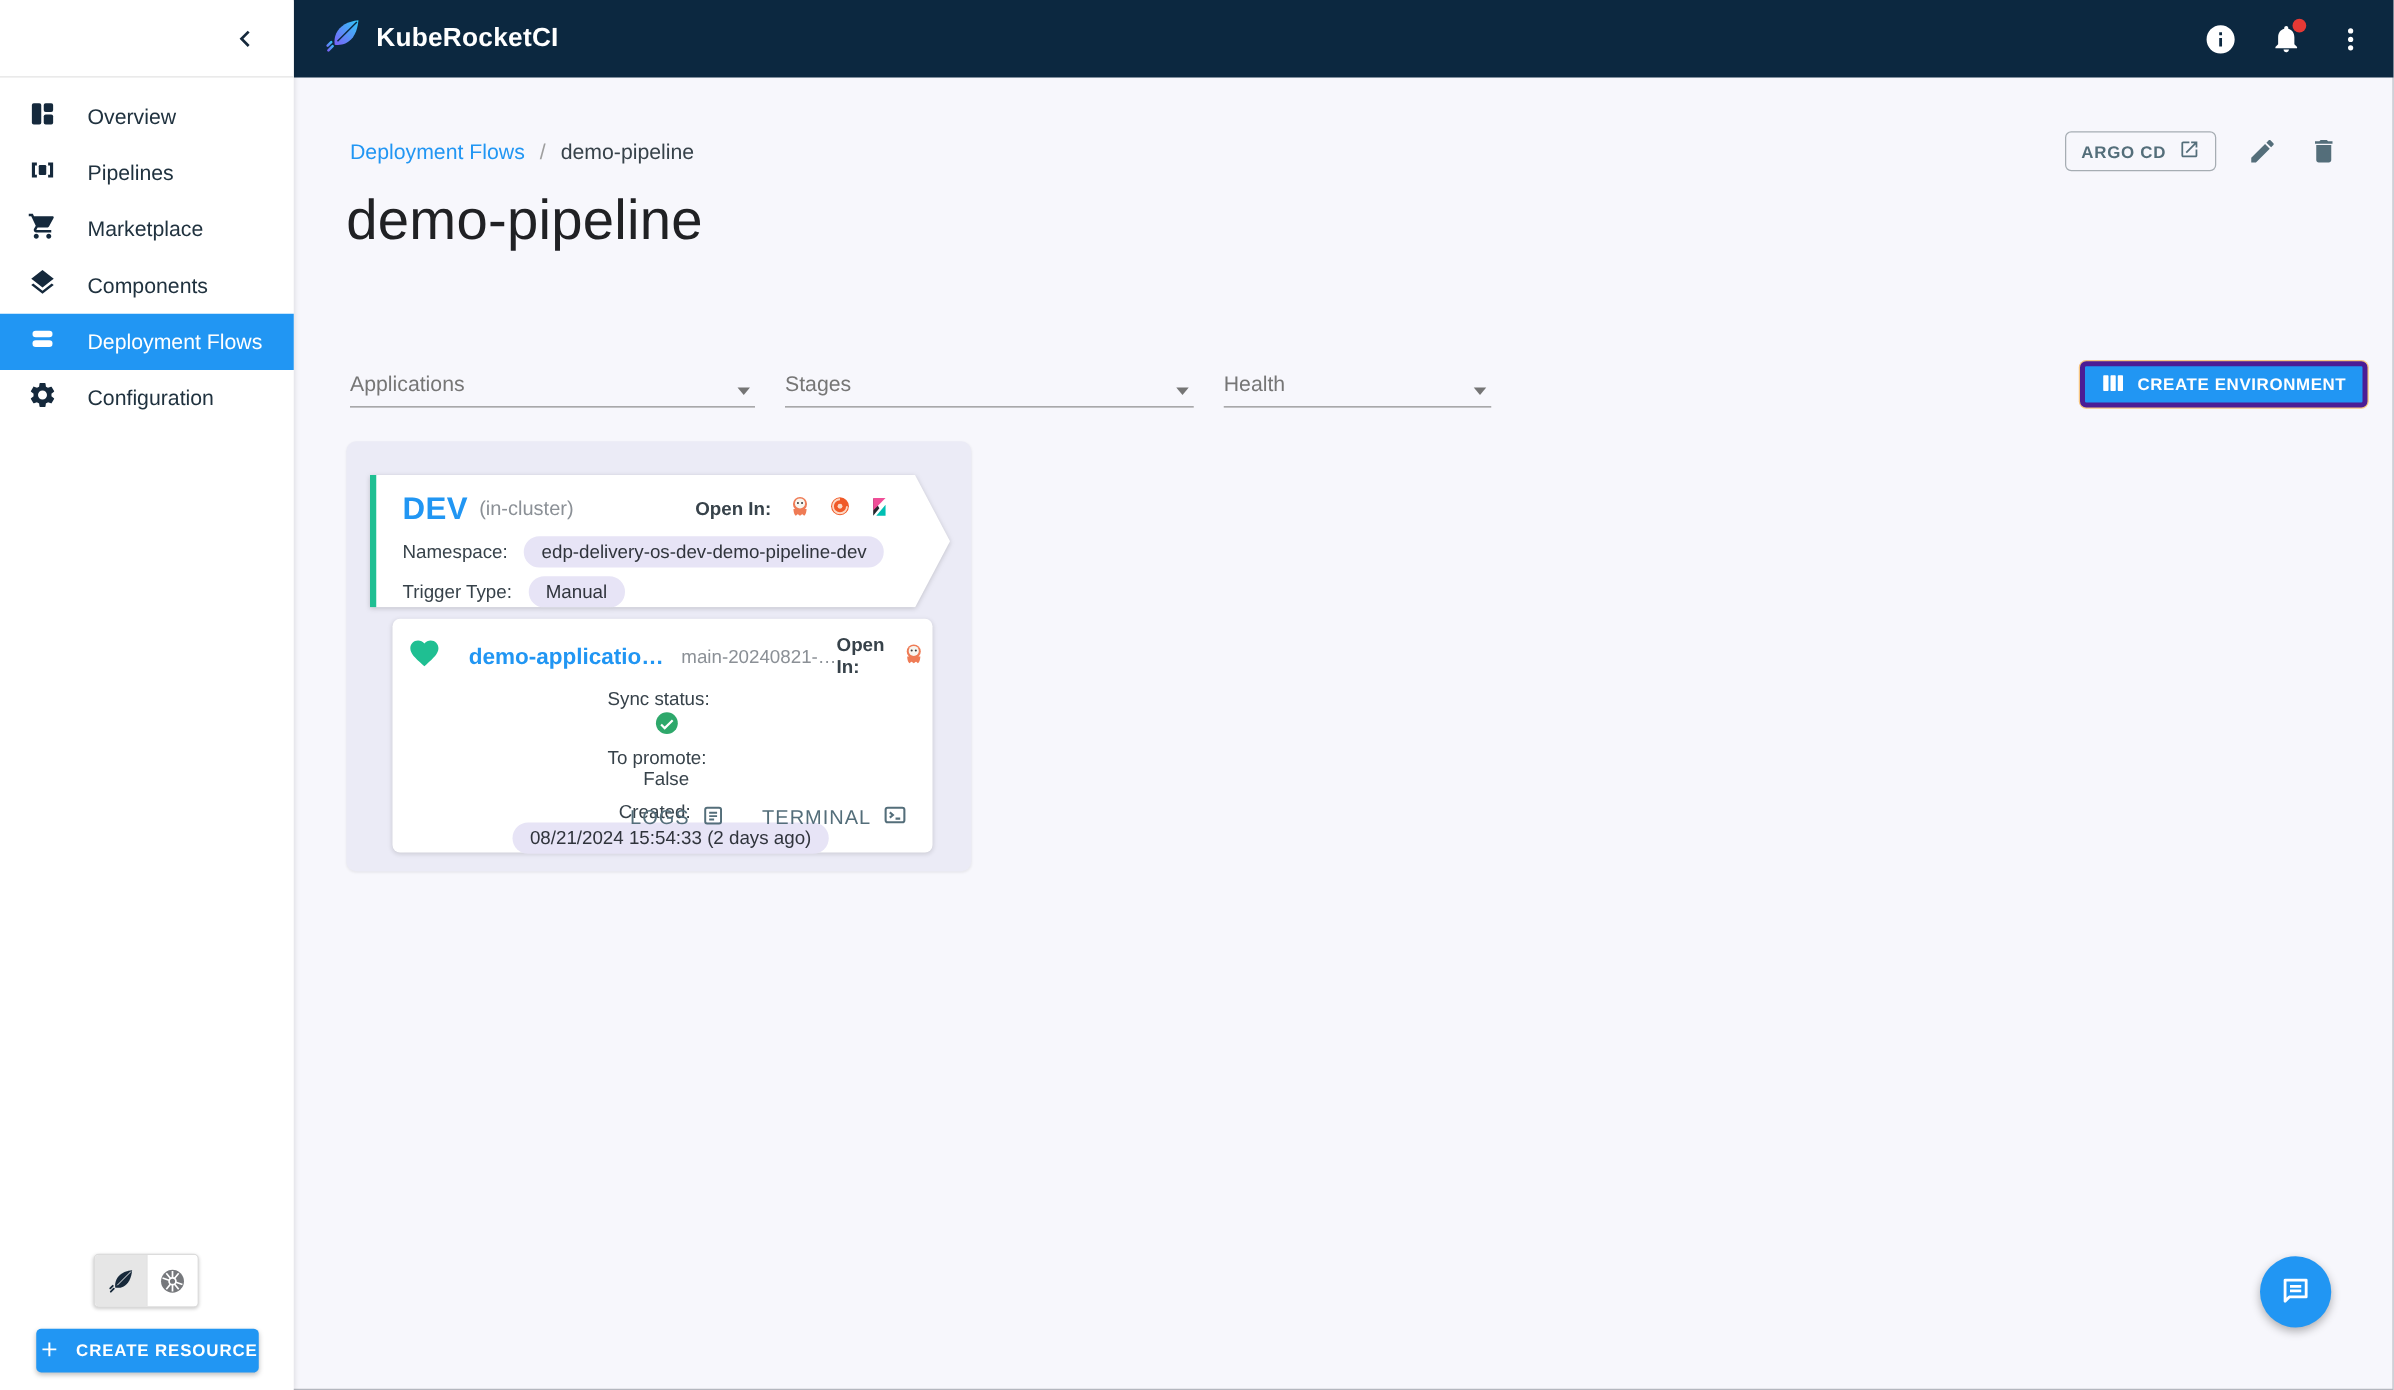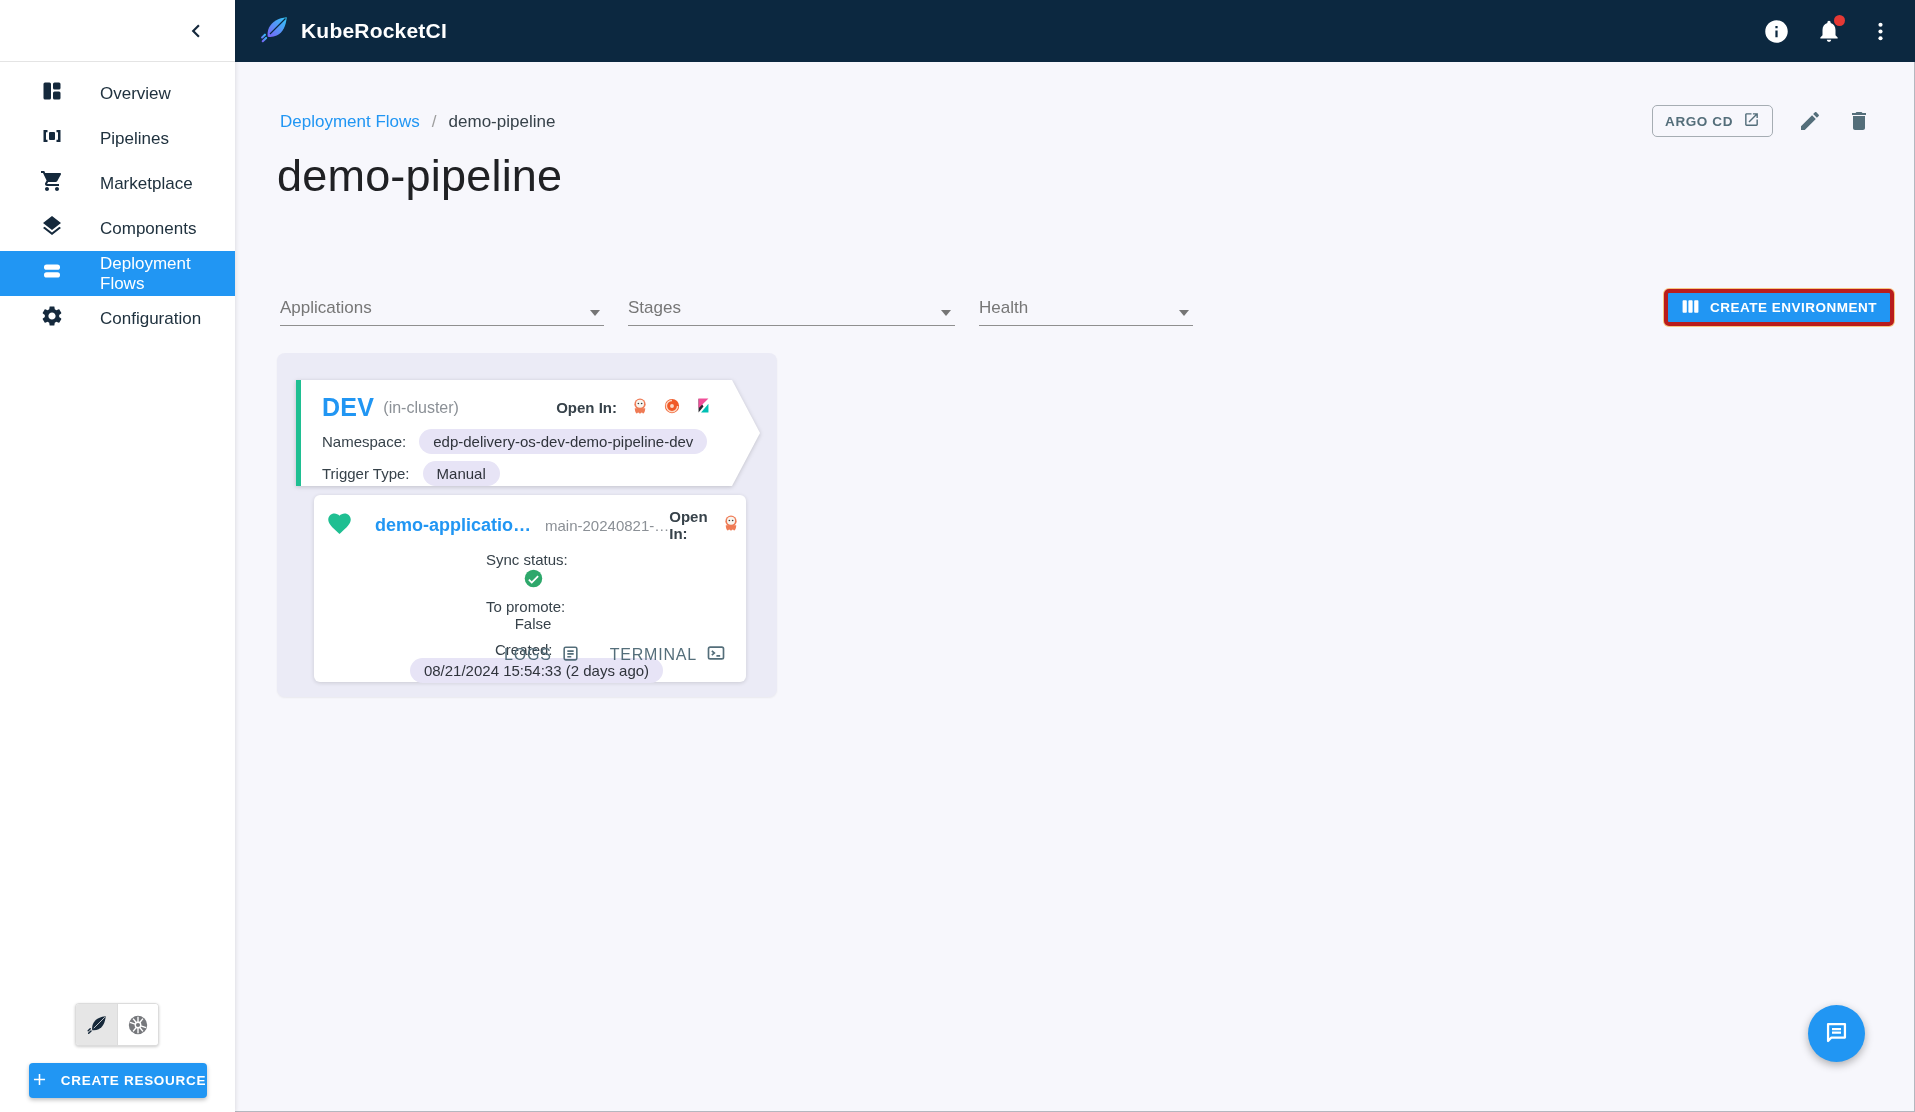--- a/index.html
+++ b/index.html
@@ -14,21 +14,21 @@
   .logo-title { color:#fff; font-size:21px; font-weight:bold; letter-spacing:.2px; }
   .appbar-right { margin-left:auto; display:flex; align-items:center; gap:26px; }
   .iconbtn { background:none; border:none; cursor:pointer; position:relative; display:flex; align-items:center; justify-content:center; padding:0; }
   .badge-dot { position:absolute; top:-3px; right:-3px; width:11px; height:11px; border-radius:50%; background:#e53935; }
 
   
   .sidebar { position:absolute; left:0; top:0; width:235px; height:1112px; background:#fff;
              box-shadow:1px 0 4px rgba(0,0,0,.10); z-index:6; }
   .sidebar-header { height:62px; border-bottom:1px solid #e4e4e4; display:flex; align-items:center; justify-content:flex-end; padding-right:26px; }
   .nav { padding-top:9px; }
-  .nav-item { height:45px; display:flex; align-items:center; padding-left:40px; gap:36px;
+  .nav-item { height:45px; display:flex; align-items:center; padding-left:22px; gap:24px;
               font-size:17px; color:#20323f; cursor:pointer; }
   .nav-item svg { flex:0 0 auto; }
   .nav-item.active { background:#2196f3; color:#fff; }
   .sidebar-footer-toggle { position:absolute; left:75px; top:1003px; display:flex; border-radius:4px;
               box-shadow:0 1px 3px rgba(0,0,0,.2); overflow:hidden; border:1px solid #dcdcdc; background:#fff; }
   .toggle-btn { width:41px; height:41px; display:flex; align-items:center; justify-content:center; border:none; background:#fff; cursor:pointer; }
   .toggle-btn.selected { background:#e6e6e6; }
   .toggle-btn + .toggle-btn { border-left:1px solid #dcdcdc; }
   .create-resource { position:absolute; left:29px; top:1063px; width:178px; height:35px; background:#2196f3;
               border:none; border-radius:4px; color:#fff; font-size:13.5px; font-weight:bold; letter-spacing:.7px;
@@ -48,21 +48,21 @@
   .page-desc { position:absolute; left:278px; top:224px; width:1200px; font-size:19px; color:#3a3a3a; }
 
   
   .filters { position:absolute; left:280px; top:296px; display:flex; gap:24px; }
   .select-field { position:relative; height:30px; border-bottom:1px solid #8f8f8f; cursor:pointer; }
   .select-field .sel-label { position:absolute; left:0; bottom:7px; font-size:17px; color:#767676; }
   .select-field .arrow { position:absolute; right:4px; bottom:9px; width:0; height:0;
               border-left:5.5px solid transparent; border-right:5.5px solid transparent; border-top:6px solid #757575; }
   .f-apps { width:324px; } .f-stages { width:327px; } .f-health { width:214px; }
   .create-env { position:absolute; left:1664px; top:289px; height:37px; padding:0 13px; background:#2196f3;
-              border:4px solid #b91c1c; border-radius:5px; color:#fff; font-size:13.5px; font-weight:bold;
+              border:4px solid #4c1d95; border-radius:5px; color:#fff; font-size:13.5px; font-weight:bold;
               letter-spacing:.5px; display:flex; align-items:center; gap:10px; cursor:pointer; font-family:inherit;
               box-shadow:0 0 0 1px #f6c581; }
 
   
   .env-group { position:absolute; left:277px; top:353px; width:500px; height:344px; background:#ebebf6;
               border-radius:8px; box-shadow:0 1px 2px rgba(0,0,0,.06); }
   .stage-wrap { position:absolute; left:19px; top:27px; filter:drop-shadow(0 1px 2px rgba(0,0,0,.18)); }
   .stage-card { width:464px; height:106px; background:#fff; position:relative;
               clip-path:polygon(0 0, calc(100% - 28px) 0, 100% 50%, calc(100% - 28px) 100%, 0 100%); }
   .stage-card::before { content:""; position:absolute; left:0; top:0; width:5px; height:100%; background:#1fbf92; }

